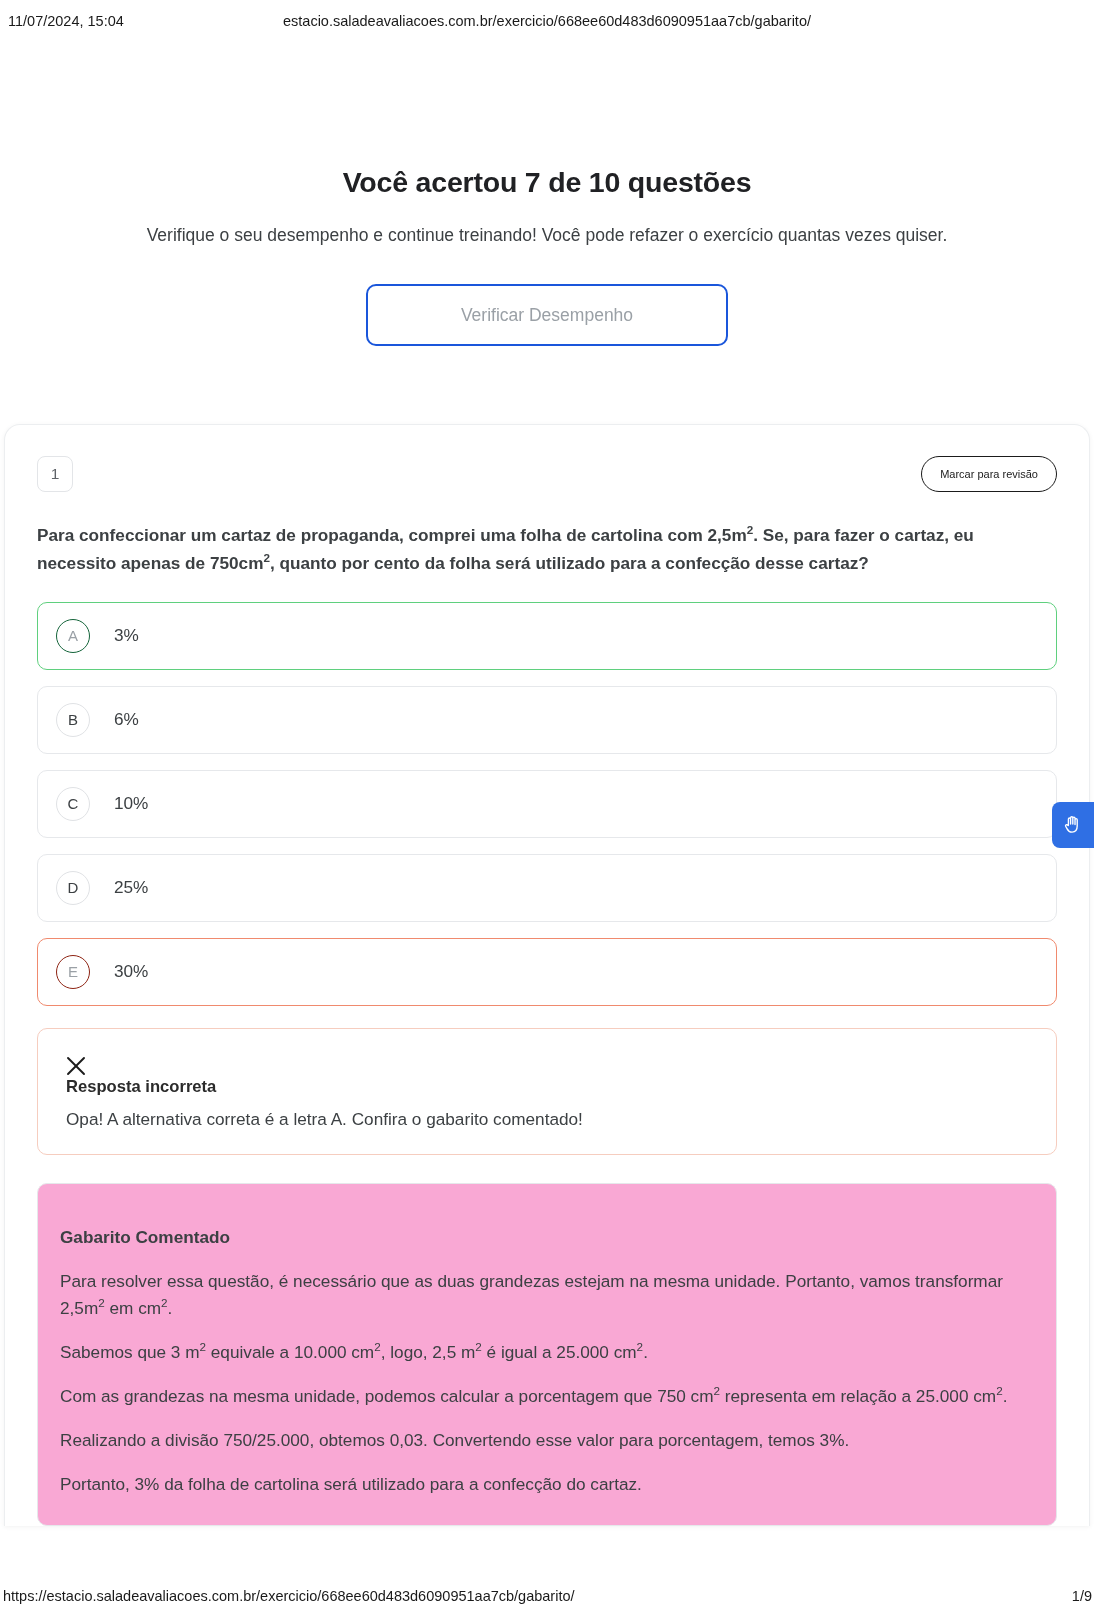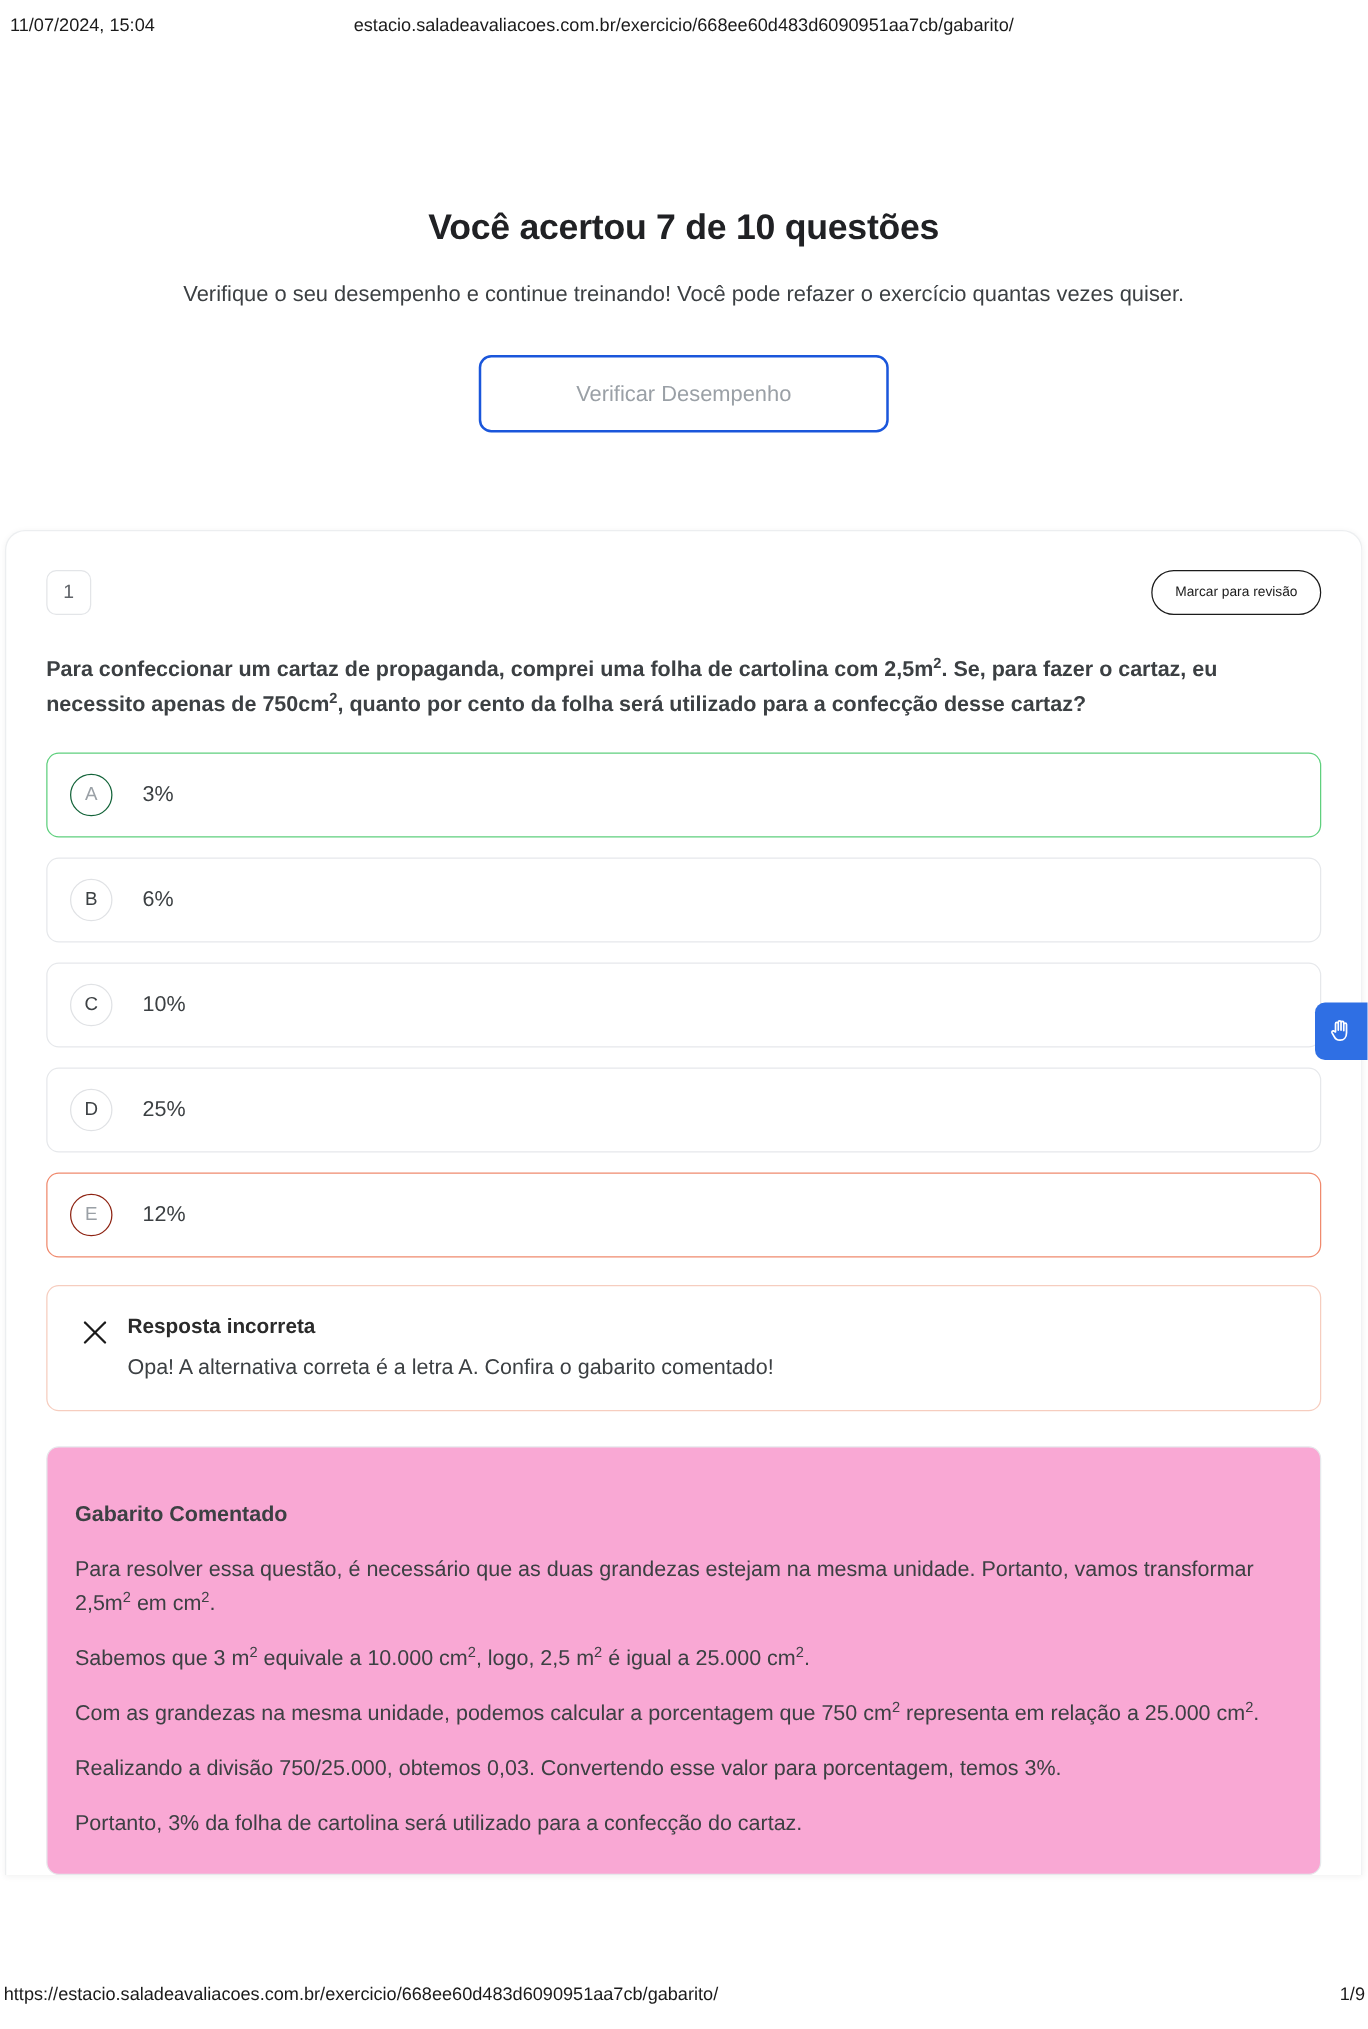--- a/index.html
+++ b/index.html
@@ -72,21 +72,21 @@
     font-weight: 400;
     color: #3c4043;
   }
 
   .perf-btn-wrap {
     display: flex;
     justify-content: center;
     margin-top: 38px;
   }
   .perf-btn {
-    width: 328px;
+    width: 362px;
     height: 62px;
     border: 2px solid #1a56db;
     border-radius: 10px;
     background: #ffffff;
     color: #9aa0a6;
     font-size: 17.5px;
     font-family: "Liberation Sans", sans-serif;
     cursor: pointer;
     display: flex;
     align-items: center;
@@ -187,20 +187,21 @@
 
   
   .feedback {
     display: flex;
     align-items: flex-start;
     border: 1px solid #f6cdbf;
     border-radius: 10px;
     background: #ffffff;
     padding: 22px 20px 24px 20px;
     margin-top: 22px;
+    flex-direction: column;
   }
   .feedback-icon {
     width: 36px;
     min-width: 36px;
     display: flex;
     align-items: center;
     justify-content: center;
     padding-top: 4px;
   }
   .feedback-body { padding-left: 8px; }
@@ -295,21 +296,21 @@
         <span class="opt-text">10%</span>
       </div>
 
       <div class="option">
         <span class="opt-letter">D</span>
         <span class="opt-text">25%</span>
       </div>
 
       <div class="option chosen-wrong">
         <span class="opt-letter">E</span>
-        <span class="opt-text">12%</span>
+        <span class="opt-text">30%</span>
       </div>
 
     </div>
 
     <div class="feedback">
       <div class="feedback-icon">
         <svg width="22" height="22" viewBox="0 0 22 22" aria-hidden="true">
           <line x1="3" y1="3" x2="19" y2="19" stroke="#1b1b1b" stroke-width="1.9" stroke-linecap="round"></line>
           <line x1="19" y1="3" x2="3" y2="19" stroke="#1b1b1b" stroke-width="1.9" stroke-linecap="round"></line>
         </svg>

